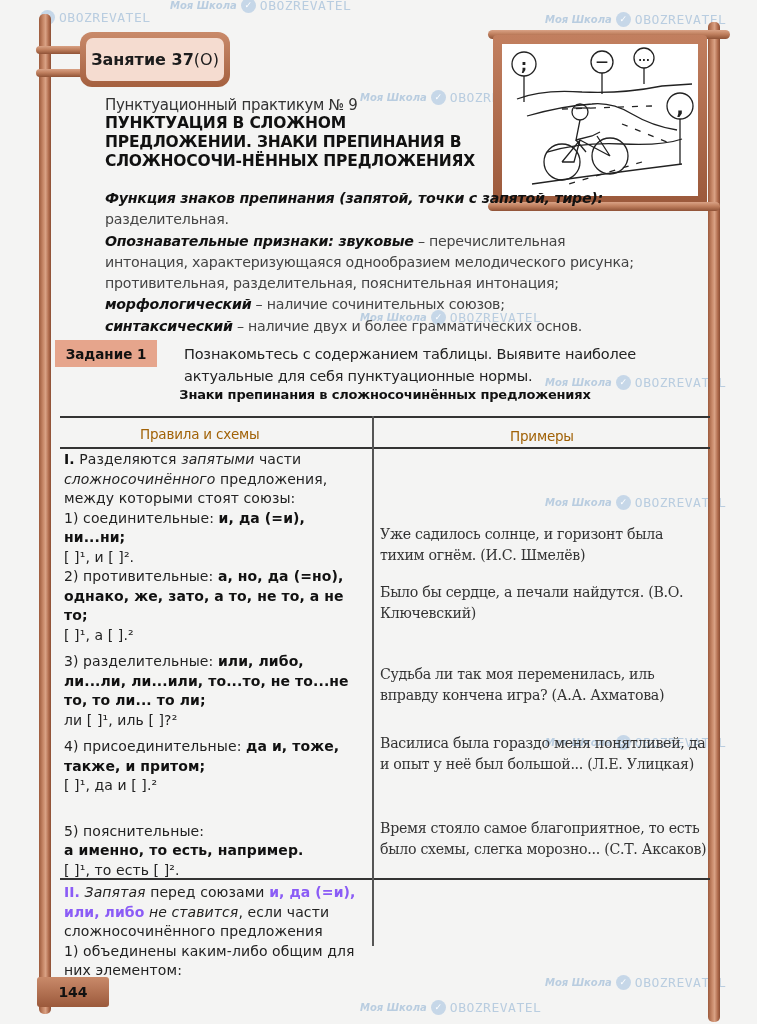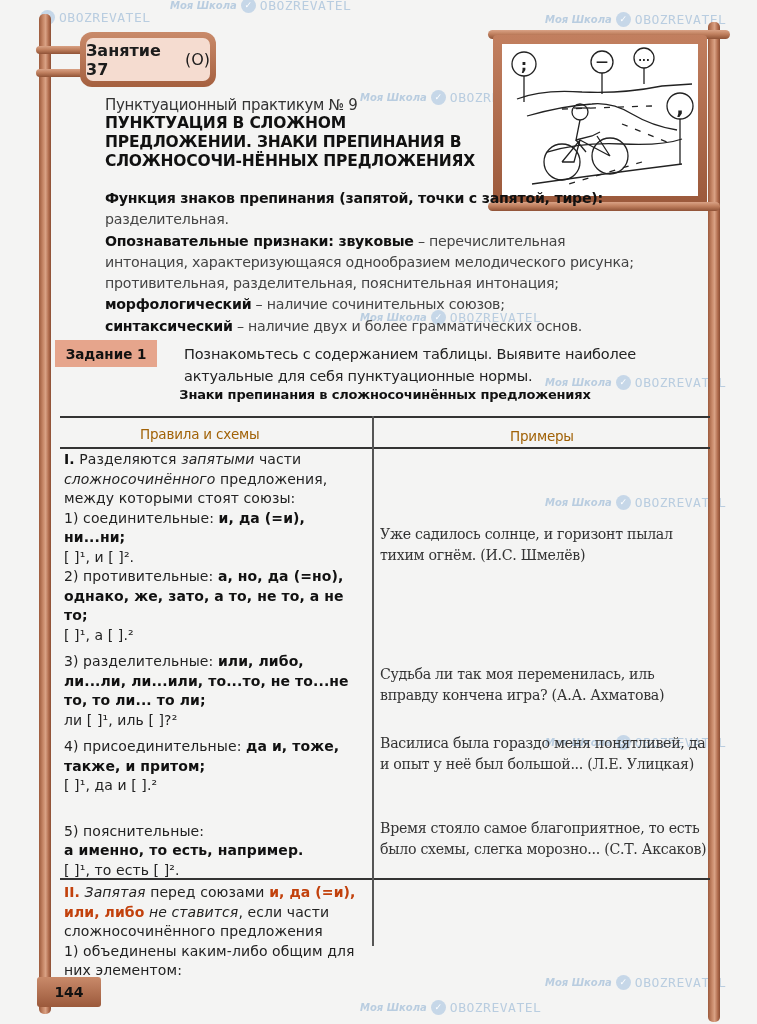--- a/index.html
+++ b/index.html
@@ -23,21 +23,21 @@
   .beam {
     position: absolute;
     background: linear-gradient(180deg, #d9a285 0%, #c0805f 45%, #8f5236 100%);
     border-radius: 5px;
   }
   .beam-l1 { left: 36px; top: 46px; width: 56px; height: 8px; }
   .beam-l2 { left: 36px; top: 69px; width: 56px; height: 8px; }
 
   
   .lesson-sign {
-    position: absolute; left: 80px; top: 32px; width: 136px; height: 55px;
+    position: absolute; left: 80px; top: 32px; width: 150px; height: 55px;
     border-radius: 12px;
     background: linear-gradient(180deg, #c98a6a, #a5603f);
     padding: 6px;
   }
   .lesson-sign-inner {
     width: 100%; height: 100%;
     background: #f5dcd0;
     border-radius: 7px;
     display: flex; align-items: center; justify-content: center;
     font-family: "DejaVu Sans", sans-serif;
@@ -66,21 +66,21 @@
   .frame-top-beam { position:absolute; left: 488px; top: 30px; width: 242px; height: 9px; }
   .frame-bot-beam { position:absolute; left: 488px; top: 202px; width: 232px; height: 9px; }
   .frame-inner { width: 100%; height: 100%; background: #fff; position: relative; overflow: hidden; }
   .frame-inner svg { position: absolute; left: 0; top: 0; }
 
   
   .info {
     position: absolute; left: 105px; top: 188px; width: 545px;
     font-size: 14.2px; line-height: 21.3px; color: #444; letter-spacing: -0.25px;
   }
-  .info b { color: #111; font-weight: bold; }
+  .info b { color: #111; font-weight: bold; font-style: italic; }
 
   
   .task-badge {
     position: absolute; left: 55px; top: 340px; width: 102px; height: 27px;
     background: #e6a58c;
     display: flex; align-items: center; justify-content: center;
     font-size: 13.5px; font-weight: bold; color: #111;
   }
   .task-text {
     position: absolute; left: 184px; top: 343px; width: 535px;
@@ -108,26 +108,26 @@
   .example {
     position: absolute; left: 380px; width: 330px;
     font-family: "DejaVu Serif", serif;
     font-size: 14.2px; line-height: 21px; color: #333; letter-spacing: -0.3px;
   }
 
   .rules2 {
     position: absolute; left: 64px; top: 883px; width: 312px;
     font-size: 14px; line-height: 19.5px; color: #222; letter-spacing: 0.1px;
   }
-  .rules2 b { font-weight: bold; color: #c2410c; }
+  .rules2 b { font-weight: bold; color: #8b5cf6; }
   .rules2 i { font-style: italic; }
 
   
   .page-num {
-    position: absolute; left: 37px; top: 977px; width: 64px; height: 24px;
+    position: absolute; left: 37px; top: 977px; width: 72px; height: 24px;
     background: linear-gradient(180deg, #c98a6a, #9b593b);
     border-radius: 3px; padding: 15px;
   }
   .page-num-inner {
     width: 100%; height: 100%; background: #fff;
     display: flex; align-items: center; justify-content: center;
     font-size: 14px; font-weight: bold; color: #111;
   }
 
   
@@ -290,21 +290,22 @@
     <div class="gap-1"></div>
 
     <p><span>4) присоединительные: </span><b>да и, тоже, также, и притом;</b></p>
     <p>[   ]¹, да и [   ].²</p>
     <div class="gap-2"></div>
 
     <p><span>5) пояснительные: </span><br><b>а именно, то есть, например.</b></p>
     <p>[   ]¹,  то есть [   ]².</p>
   </div>
 
-  <div class="example" style="top:524px">Уже садилось солнце, и горизонт пылал тихим огнём. (И.С. Шмелёв)</div>
+  <div class="example" style="top:524px">Уже садилось солнце, и горизонт была тихим огнём. (И.С. Шмелёв)</div>
+  <div class="example" style="top:582px">Было бы сердце, а печали найдутся. (В.О. Ключевский)</div>
   <div class="example" style="top:664px">Судьба ли так моя переменилась, иль вправду кончена игра? (А.А. Ахматова)</div>
   <div class="example" style="top:733px">Василиса была гораздо меня понятливей, да и опыт у неё был большой... (Л.Е. Улицкая)</div>
   <div class="example" style="top:818px">Время стояло самое благоприятное, то есть было схемы, слегка морозно... (С.Т. Аксаков)</div>
 
   <div class="rules2">
     <b>II.</b><i> Запятая</i><span> перед союзами </span><b>и, да (=и), или, либо</b><i> не ставится</i><span>, если части сложносочинённого предложения</span><br>
     <span>1) объединены каким-либо общим для них элементом:</span>
   </div>
 
   <div class="page-num">

